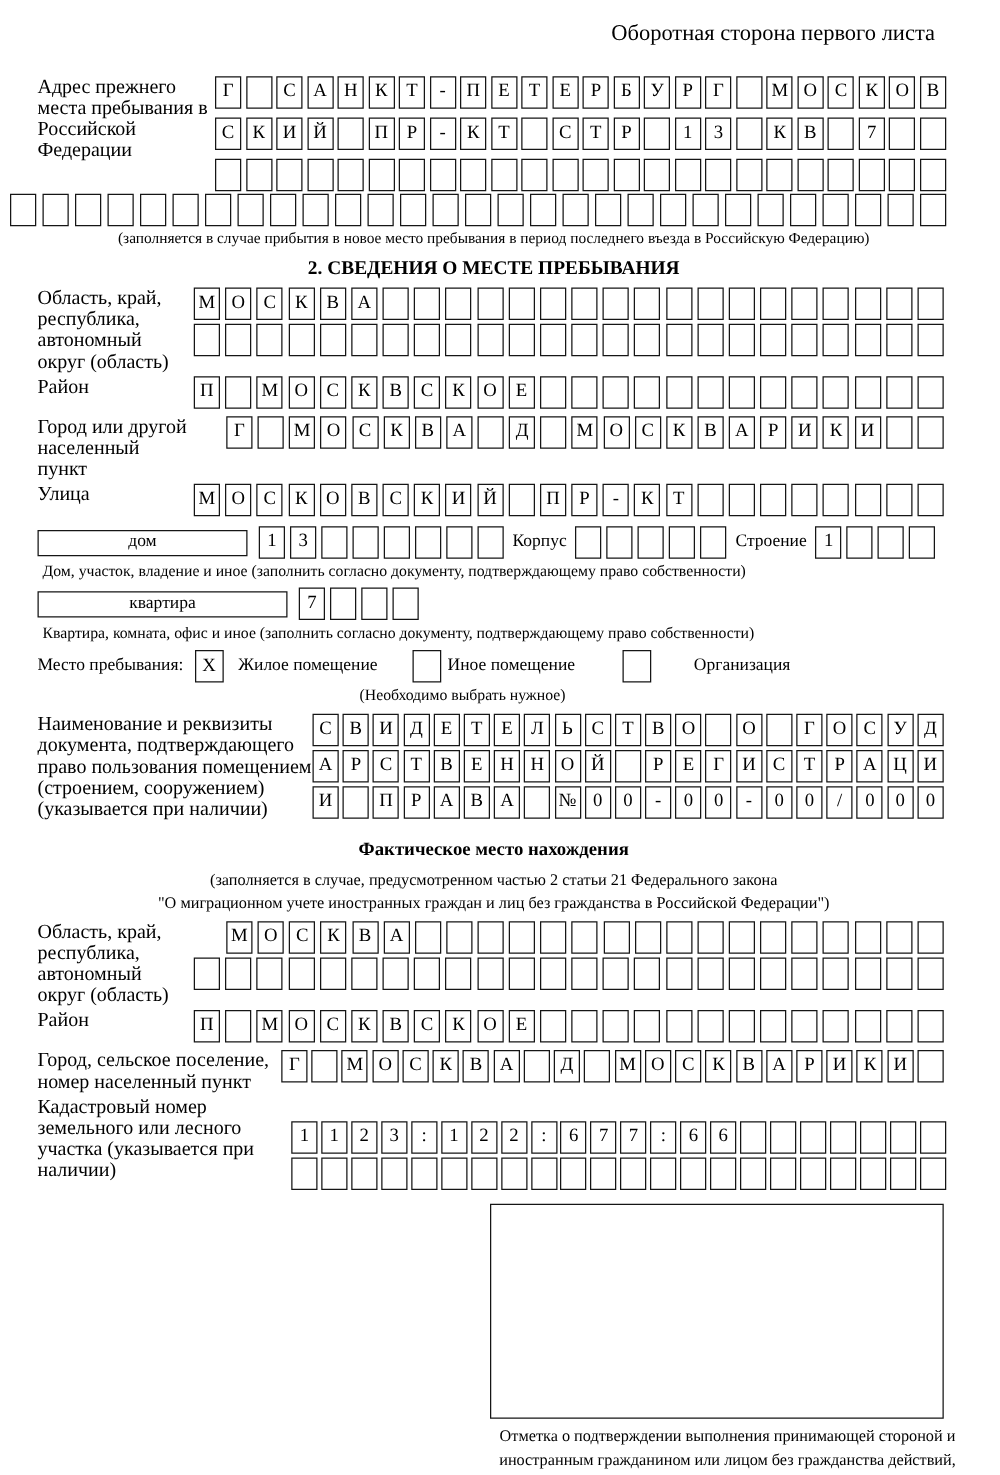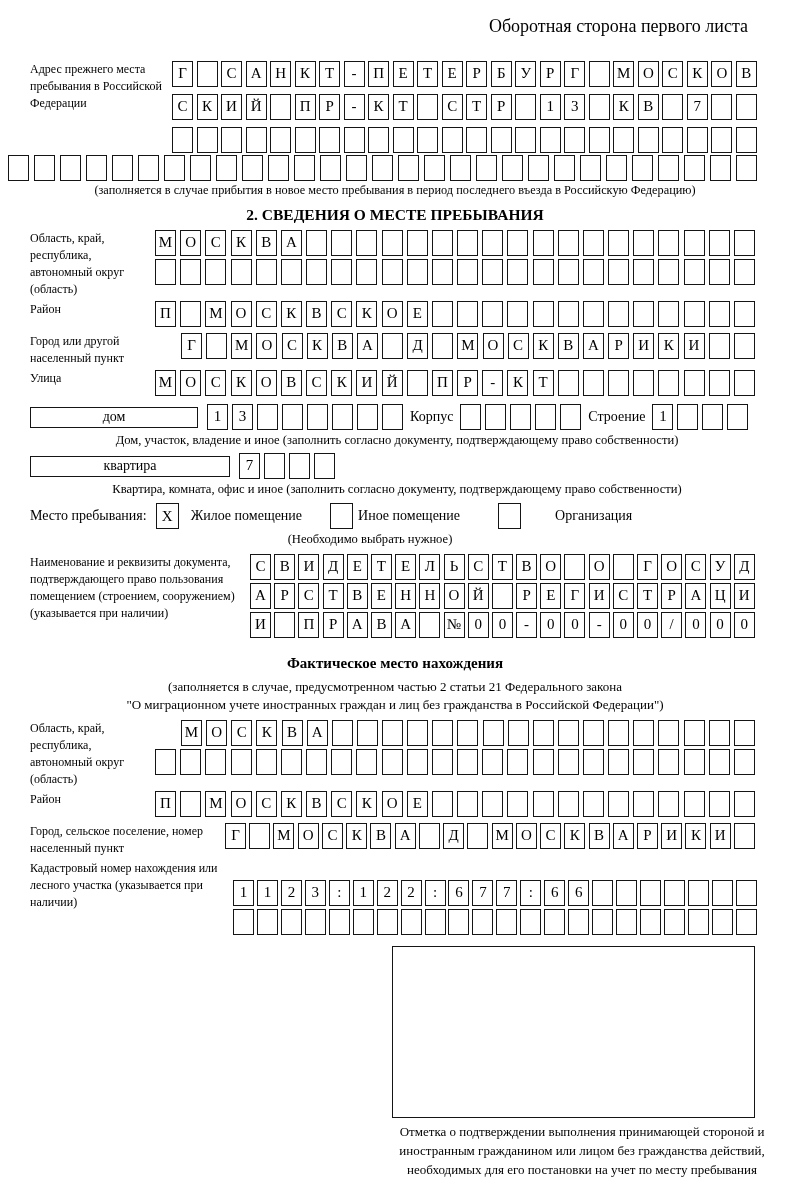--- a/index.html
+++ b/index.html
@@ -18,39 +18,39 @@
     box-sizing:border-box;text-align:center;font-size:15px;line-height:23px;
     background:#fff;
   }
   .w585{width:585px;} .w600{width:600px;} .w574{width:574px;}
   .w749{width:749px;} .w505{width:505px;} .w530{width:530px;} .w524{width:524px;}
 
   .addr{display:grid;grid-template-columns:142px 1fr;margin-top:24px;}
   .addr .box-row{margin-bottom:7px;}
   .addr .box-row:last-child{margin-bottom:2px;}
   .full-row{margin-left:-22px;margin-top:0;}
-  .label{font-size:12px;line-height:17px;}
+  .label{font-size:16px;line-height:17px;}
   .small-note{font-size:12.3px;text-align:center;margin-top:2px;line-height:15px;}
   .sec-title{font-weight:bold;font-size:15.5px;text-align:center;margin:8px 0 6px 0;}
 
   .field{display:grid;grid-template-columns:125px 1fr;margin-bottom:3px;}
   .field .box-row{margin-bottom:3px;}
   .indent26{margin-left:26px;}
   .field.wide-label{grid-template-columns:195px 1fr;}
   .field.kad-label{grid-template-columns:203px 1fr;}
 
   .dom-row{display:flex;align-items:center;margin-top:5px;margin-bottom:2px;}
   .wide-box{
     border:1.6px solid #151515;height:21px;box-sizing:border-box;
     display:flex;align-items:center;justify-content:center;font-size:14px;flex:none;
   }
   .dom-box{width:168px;margin-right:9px;}
   .kv-box{width:200px;margin-right:9px;font-family:Liberation Serif, serif;}
   .inline-lbl{font-size:14px;margin:0 7px;flex:none;}
-  .caption{font-size:12.6px;margin:3px 0 4px 4px;line-height:15px;text-align:center;}
+  .caption{font-size:12.6px;margin:3px 0 4px 4px;line-height:15px;}
 
   .chk-row{display:flex;align-items:center;margin-top:6px;font-size:14px;}
   .chk{
     flex:none;width:23px;height:26px;border:1.6px solid #151515;box-sizing:border-box;
     text-align:center;line-height:24px;font-size:15px;
   }
   .chk-note{text-align:center;width:560px;margin-left:60px;font-size:12.6px;margin-top:3px;}
 
   .doc-field{display:grid;grid-template-columns:220px 1fr;margin-top:7px;}
   .doc-field .box-row{margin-bottom:3px;}
@@ -581,21 +581,21 @@
         <span class="cbox">А</span>
         <span class="cbox">Р</span>
         <span class="cbox">И</span>
         <span class="cbox">К</span>
         <span class="cbox">И</span>
         <span class="cbox"></span>
       </div>
   </div>
 
   <div class="field kad-label">
-    <div class="label">Кадастровый номер нахождения или лесного участка (указывается при наличии)</div>
+    <div class="label">Кадастровый номер земельного или лесного участка (указывается при наличии)</div>
     <div style="padding-top:20px;">
       <div class="box-row w524">
           <span class="cbox">1</span>
           <span class="cbox">1</span>
           <span class="cbox">2</span>
           <span class="cbox">3</span>
           <span class="cbox">:</span>
           <span class="cbox">1</span>
           <span class="cbox">2</span>
           <span class="cbox">2</span>

